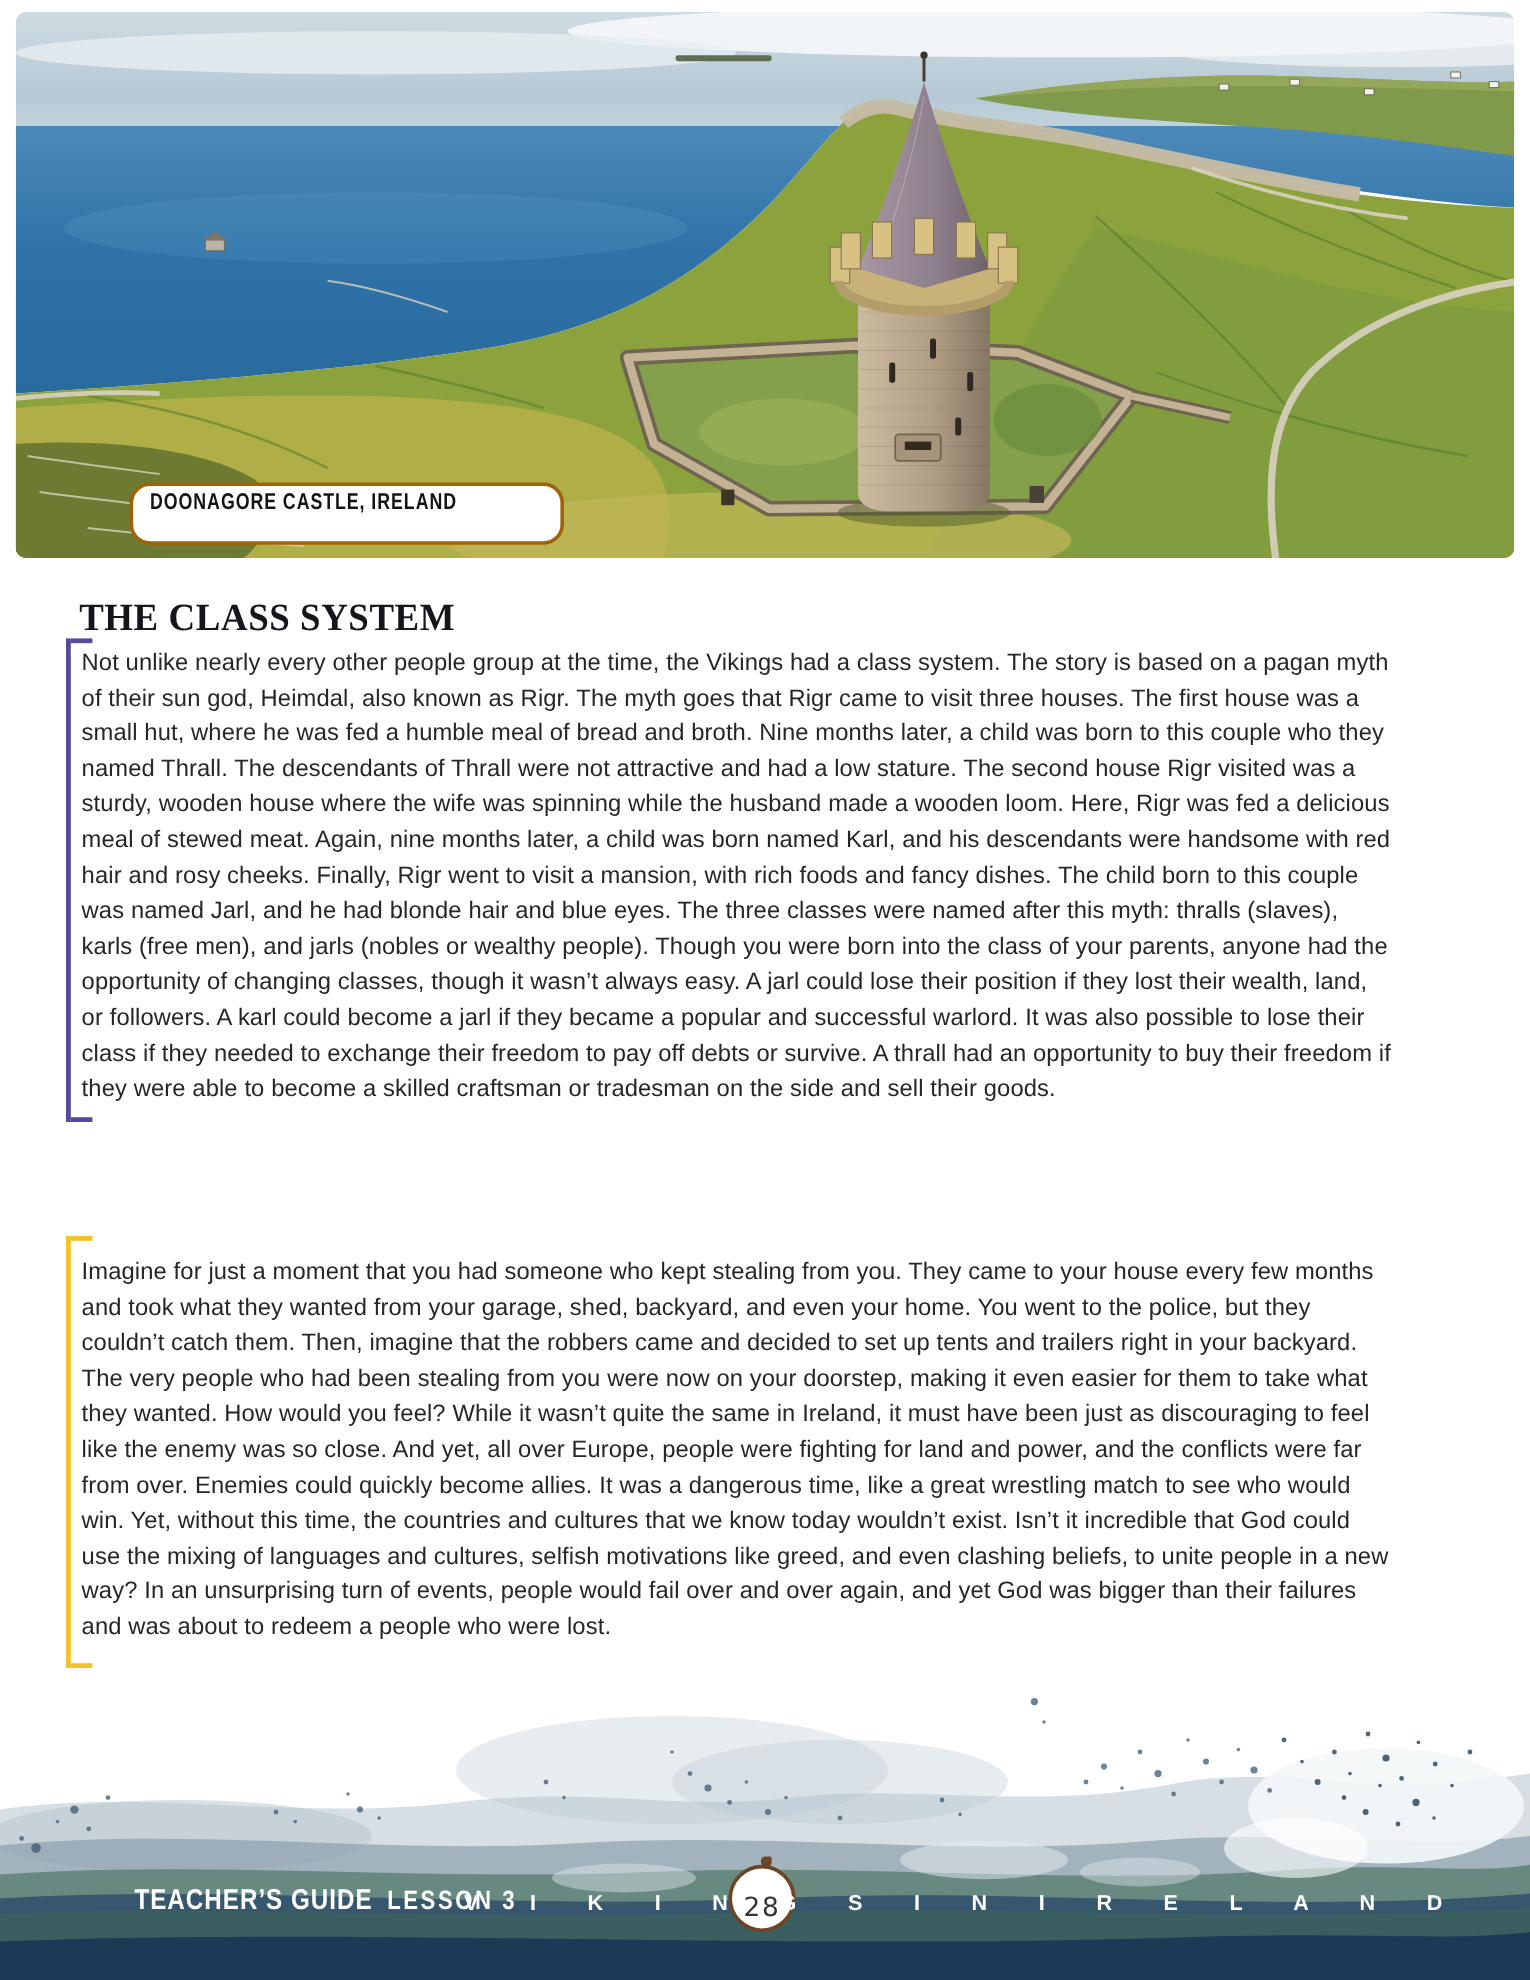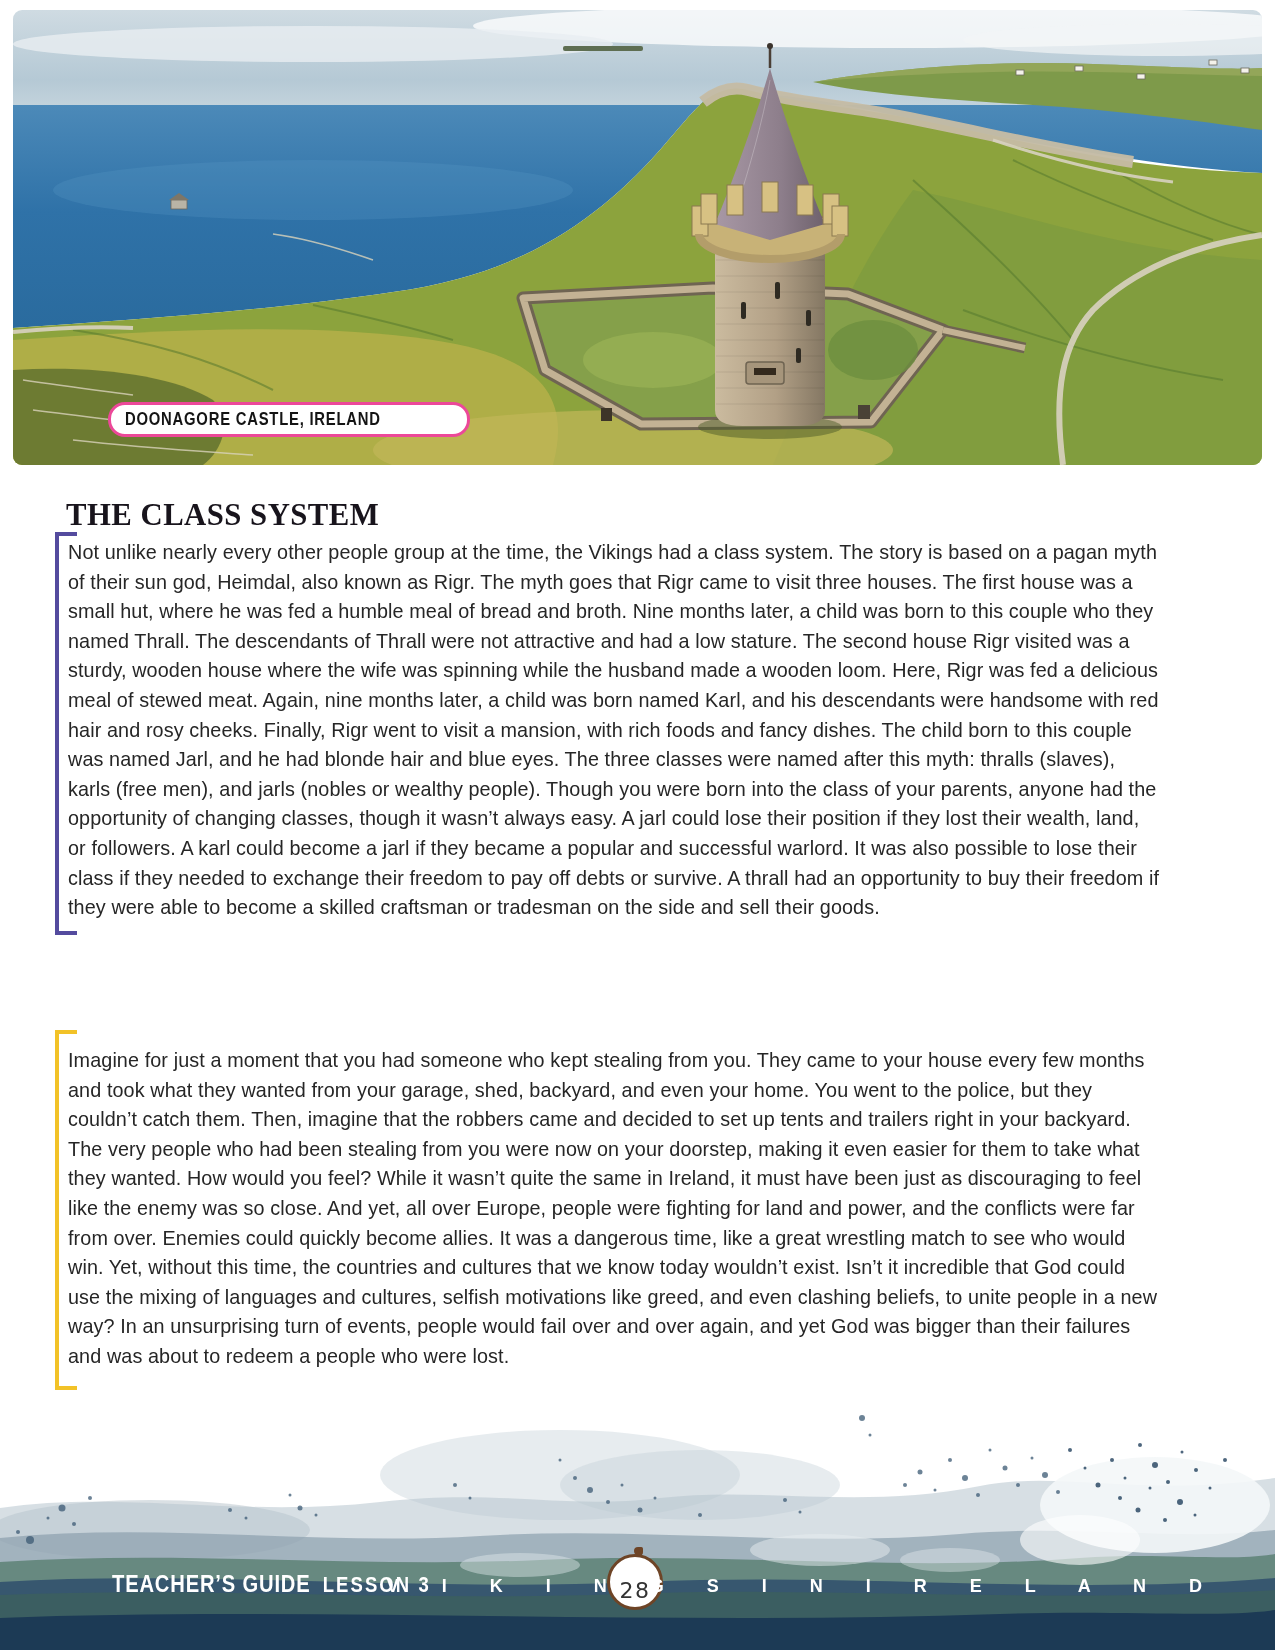--- a/index.html
+++ b/index.html
@@ -12,22 +12,22 @@
 
   
   .hero {
     position:absolute; left:13px; top:10px; width:1249px; height:455px;
     border-radius:9px; overflow:hidden;
   }
   .hero svg { display:block; width:100%; height:100%; }
 
   .photo-caption {
     position:absolute; left:95px; top:392px;
-    background:#ffffff; border:3px solid #ec4899; border-radius:17px;
-    padding:3px 14px 4px 14px;
+    background:#ffffff; border:3px solid #a16207; border-radius:17px;
+    padding:3px 14px 21px 14px;
   }
   .photo-caption .cap-inner {
     display:inline-block; transform:scaleX(0.78); transform-origin:left center;
     font-family:"Liberation Sans", sans-serif; font-weight:700;
     font-size:19px; letter-spacing:1px; color:#141414; white-space:nowrap;
   }
 
   
   .heading {
     position:absolute; left:66px; top:496px;

